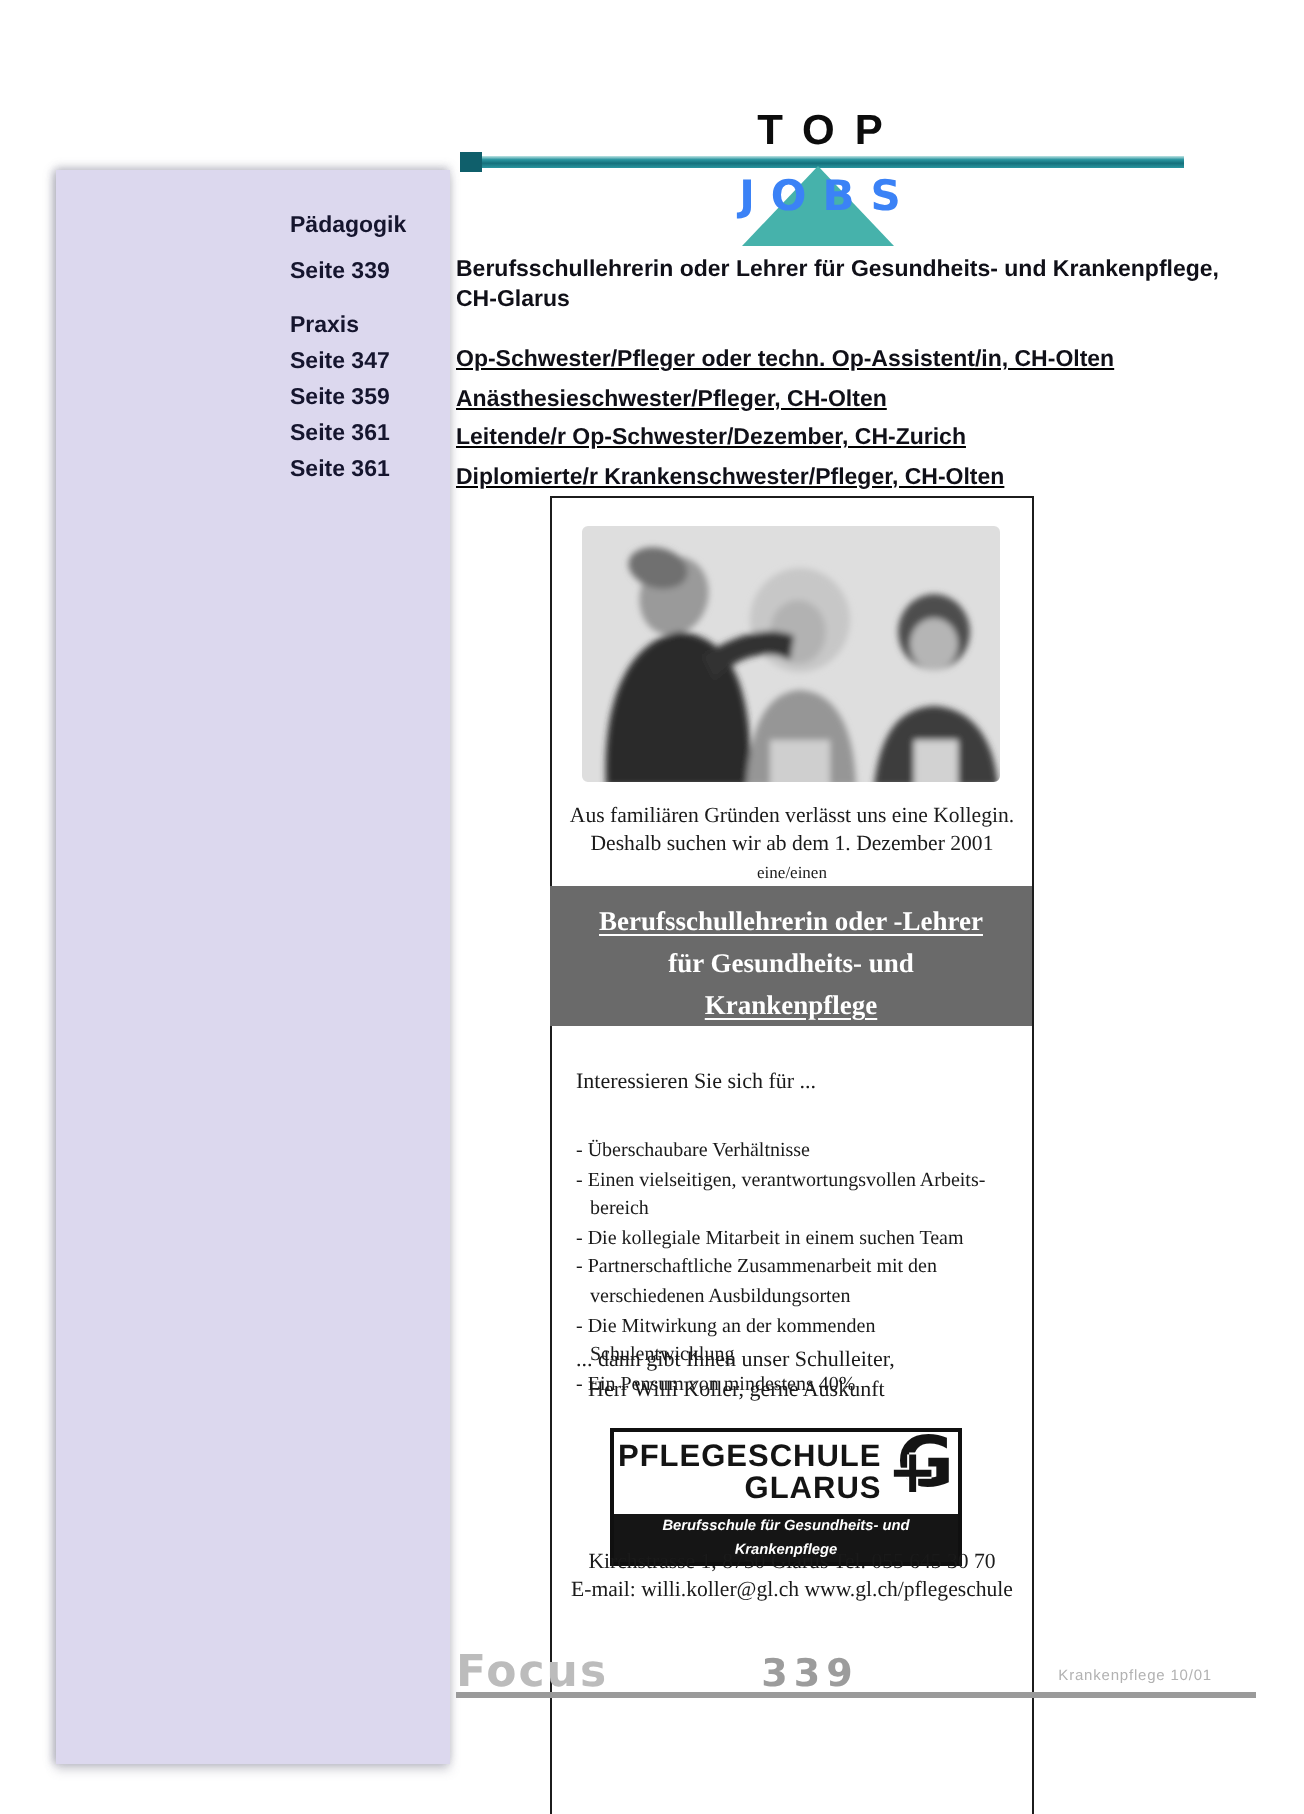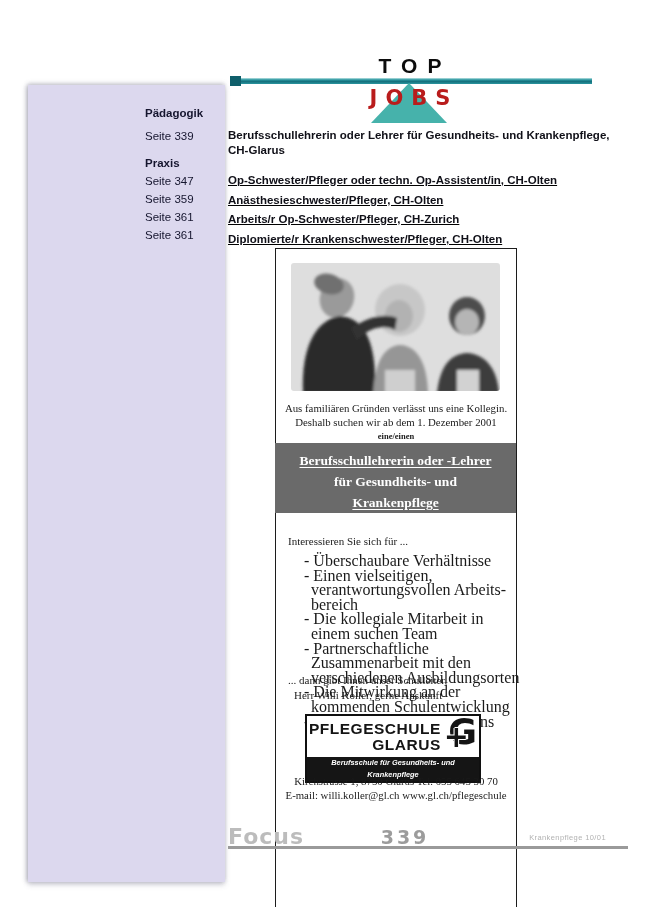--- a/index.html
+++ b/index.html
@@ -6,58 +6,58 @@
   html,body { width:652px; height:907px; background:#fff; overflow:hidden;
               font-family:"Liberation Sans", sans-serif; }
   .page { position:relative; width:652px; height:907px; background:#fff; }
 
   
   .sidebar { position:absolute; left:28px; top:85px; width:197px; height:797px;
              background:#dcd8ee;
              box-shadow:-2px 0 4px rgba(120,120,140,.35), 0 -2px 4px rgba(120,120,140,.25), 0 3px 5px rgba(120,120,140,.3);
              padding:21px 10px 0 117px; color:#15152e; }
   .sb-label  { font-size:11.5px; font-weight:700; line-height:14px; }
-  .sb-page   { font-size:11.5px; font-weight:400; line-height:14px; }
+  .sb-page   { font-size:11.5px; font-weight:700; line-height:14px; }
   .sb-gap-s { height:9px; } .sb-gap-m { height:13px; } .sb-gap-row { height:4px; }
 
   
   .teal-line { position:absolute; left:230px; top:78px; width:362px; height:6px;
                background:linear-gradient(to bottom,#bfe4e4 0%,#2a96a0 30%,#15707c 60%,#2a96a0 100%); }
   .teal-cap  { position:absolute; left:230px; top:76px; width:11px; height:10px; background:#0f5f6b; }
   .logo-triangle { position:absolute; left:371px; top:83px; width:0; height:0;
                    border-left:38px solid transparent; border-right:38px solid transparent;
                    border-bottom:40px solid #46b2ab; }
   .logo-top  { position:absolute; left:320px; top:54px; width:180px; text-align:center;
                font-family:Liberation Sans, sans-serif; font-weight:900; font-size:21px;
                letter-spacing:10px; text-indent:10px; color:#0c0c0c; }
   .logo-bottom { position:absolute; left:320px; top:86px; width:180px; text-align:center;
                font-family:"DejaVu Sans", sans-serif; font-weight:900; font-size:21px;
-               letter-spacing:8px; text-indent:8px; color:#b91c1c; }
+               letter-spacing:8px; text-indent:8px; color:#3b82f6; }
 
   
   .featured { position:absolute; left:228px; top:128px; width:396px;
               font-size:11.5px; font-weight:700; color:#101018; line-height:15px; }
   .job-list { position:absolute; left:228px; top:171px; width:400px;text-decoration:underline; }
   .job-item { font-size:11.5px; font-weight:700; color:#101018; line-height:19.5px; }
 
   
   .ad { position:absolute; left:275px; top:248px; width:242px; height:684px;
         border:1.5px solid #1c1c1c; background:#fff;
         font-family:"Liberation Serif", serif; color:#1a1a1a; }
   .ad-photo { position:absolute; left:9px; top:9px; width:221px; height:138px; }
   .ad-intro { position:absolute; left:0; top:152px; width:100%; text-align:center;
               font-size:10.8px; line-height:14px; }
-  .ad-intro .small { font-size:8.5px;font-weight:bold; }
+  .ad-intro .small { font-size:8.5px; }
   .ad-title-box { position:absolute; left:-1px; top:194px; width:241px; height:70px;
               background:#6a6a6a; color:#fff; text-align:center;
               font-weight:700; font-size:13.5px; line-height:21px; padding-top:7px; }
   .u { text-decoration:underline; text-underline-offset:2px; }
   .ad-interest { position:absolute; left:12px; top:286px; font-size:11px; }
-  .ad-bullets  { position:absolute; left:12px; top:305px; width:222px;
-                 font-size:16px; line-height:14.6px;margin-left:16px; }
+  .ad-bullets  { position:absolute; left:12px; top:320px; width:222px;
+                 font-size:10px; line-height:14.6px; }
   .ad-bullets div { padding-left:7px; text-indent:-7px; }
   .ad-closing  { position:absolute; left:12px; top:424px; font-size:11px; line-height:15px; }
   .ad-closing .l2 { padding-left:6px; }
   .school-logo { position:absolute; left:29px; top:465px; width:176px;
                  border:2.5px solid #101010; background:#fff; }
   .school-top  { display:flex; align-items:center; padding:2px 2px 1px 2px; }
   .school-name { flex:1; text-align:right; font-family:"Liberation Sans", sans-serif;
                  font-weight:700; font-size:15.5px; line-height:16px; letter-spacing:.5px;
                  color:#141414; padding-right:4px; }
   .emblem { position:relative; width:42px; height:38px; }
@@ -106,21 +106,21 @@
   <div class="teal-line"></div>
   <div class="teal-cap"></div>
   <div class="logo-triangle"></div>
   <div class="logo-top">TOP</div>
   <div class="logo-bottom">JOBS</div>
 
   <div class="featured">Berufsschullehrerin oder Lehrer für Gesundheits- und Krankenpflege, CH-Glarus</div>
   <div class="job-list">
     <div class="job-item">Op-Schwester/Pfleger oder techn. Op-Assistent/in, CH-Olten</div>
     <div class="job-item">Anästhesieschwester/Pfleger, CH-Olten</div>
-    <div class="job-item">Arbeits/r Op-Schwester/Pfleger, CH-Zurich</div>
+    <div class="job-item">Leitende/r Op-Schwester/Dezember, CH-Zurich</div>
     <div class="job-item">Diplomierte/r Krankenschwester/Pfleger, CH-Olten</div>
   </div>
 
   <div class="ad">
 
     <div class="ad-photo">
       <svg width="221" height="138" viewBox="0 0 221 138" xmlns="http://www.w3.org/2000/svg">
         <rect x="0" y="0" width="221" height="138" fill="#ffffff"></rect>
         <rect x="5" y="4" width="211" height="130" rx="4" fill="#dedede"></rect>
         <g filter="url(#soft)">

